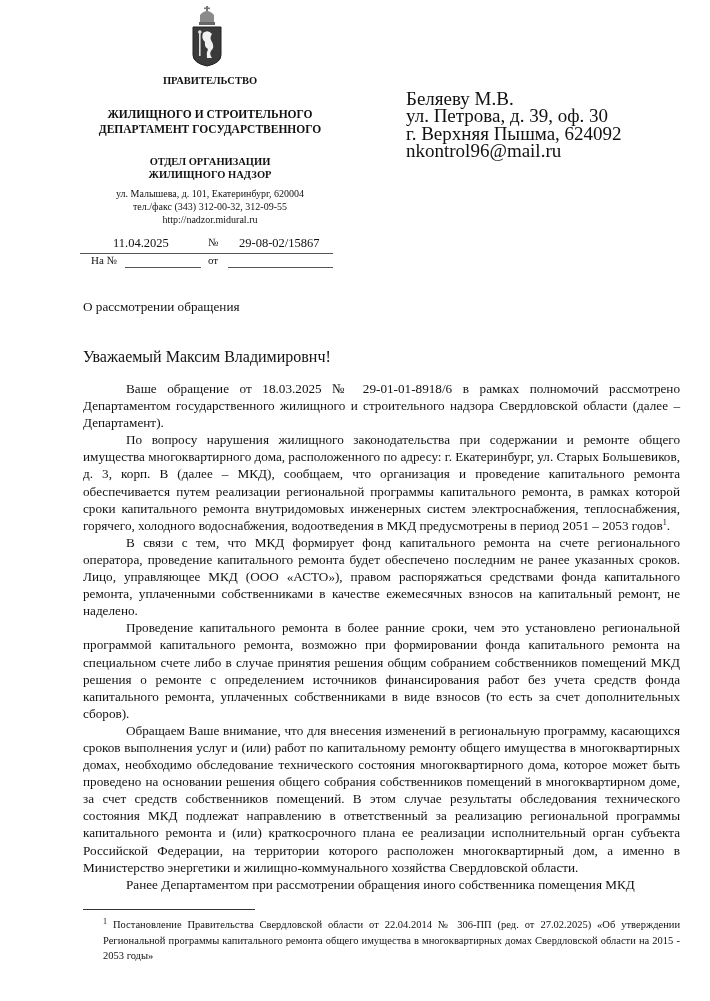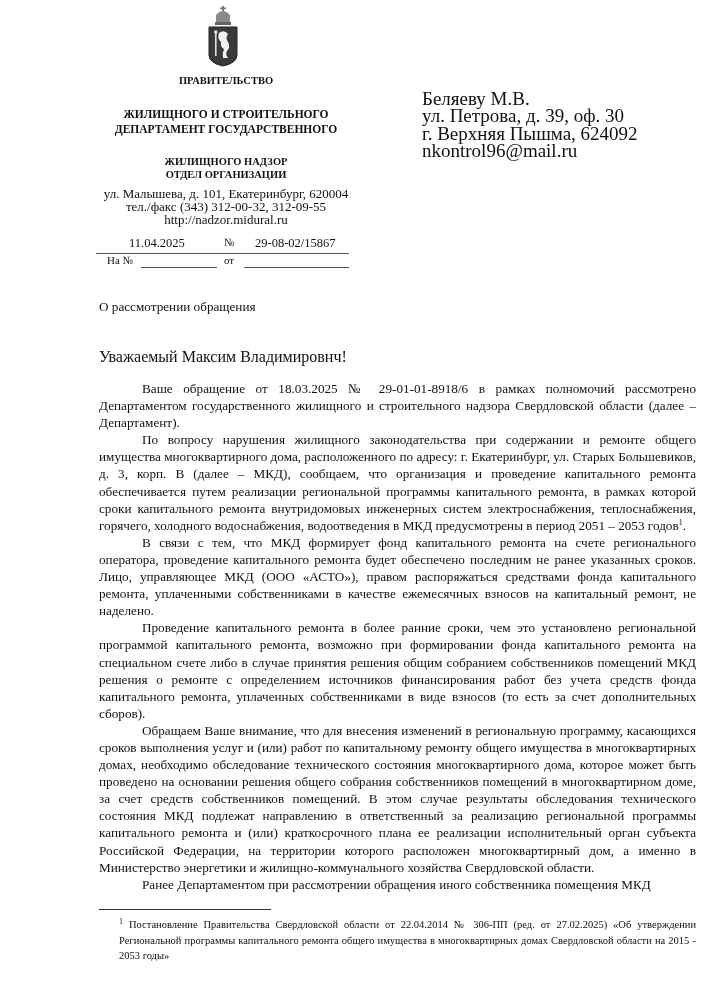--- a/index.html
+++ b/index.html
@@ -1,27 +1,27 @@
 <!DOCTYPE html>
 <html><head>
 <meta charset="utf-8">
 <style>
   html, body { margin: 0; padding: 0; background: #ffffff; }
   body { width: 710px; height: 1001px; position: relative; overflow: hidden;
          font-family: "Liberation Serif", "DejaVu Serif", serif; color: #111; }
-  .abs { position: absolute; margin-left: 16px; }
+  .abs { position: absolute; }
 
   
   #emblem { left: 190px; top: 5px; width: 34px; height: 64px; }
   .hdr { left: 80px; width: 260px; text-align: center; font-weight: bold; }
   #gov { top: 74px; font-size: 10.5px; line-height: 13px; }
   #dept { top: 107px; font-size: 11.5px; line-height: 15px; }
   #otdel { top: 155px; font-size: 10.5px; line-height: 13px; }
   #contacts { left: 80px; width: 260px; top: 187px; text-align: center;
-              font-size: 13px; line-height: 13px; font-weight: normal; }
+              font-size: 10px; line-height: 13px; font-weight: normal; }
 
   
   #reg-row1 { left: 80px; top: 236px; width: 253px; height: 16px; font-size: 12.5px; }
   #reg-row1 .line { position:absolute; left: 0; right: 0; bottom: -2px; border-bottom: 1px solid #555; }
   #reg-date { position:absolute; left: 33px; top: 0; }
   #reg-no-sign { position:absolute; left: 128px; top: 0; font-size: 11px; }
   #reg-number { position:absolute; left: 159px; top: 0; }
   #reg-row2 { left: 80px; top: 254px; width: 253px; height: 16px; font-size: 11px; }
   #na-label { position:absolute; left: 11px; top: 0; }
   #na-line { position:absolute; left: 45px; width: 76px; top: 13px; border-bottom: 1px solid #555; }
@@ -66,22 +66,22 @@
 </div>
 
 <div id="gov" class="abs hdr">
   <div>ПРАВИТЕЛЬСТВО</div>
 </div>
 <div id="dept" class="abs hdr">
   <div>ЖИЛИЩНОГО И СТРОИТЕЛЬНОГО</div>
   <div>ДЕПАРТАМЕНТ ГОСУДАРСТВЕННОГО</div>
 </div>
 <div id="otdel" class="abs hdr">
+  <div>ОТДЕЛ ОРГАНИЗАЦИИ</div>
   <div>ЖИЛИЩНОГО НАДЗОР</div>
-  <div>ОТДЕЛ ОРГАНИЗАЦИИ</div>
 </div>
 <div id="contacts" class="abs">
   <div>ул. Малышева, д. 101, Екатеринбург, 620004</div>
   <div>тел./факс (343) 312-00-32, 312-09-55</div>
   <div>http://nadzor.midural.ru</div>
 </div>
 
 <div id="reg-row1" class="abs">
   <span id="reg-date">11.04.2025</span>
   <span id="reg-no-sign">№</span>

